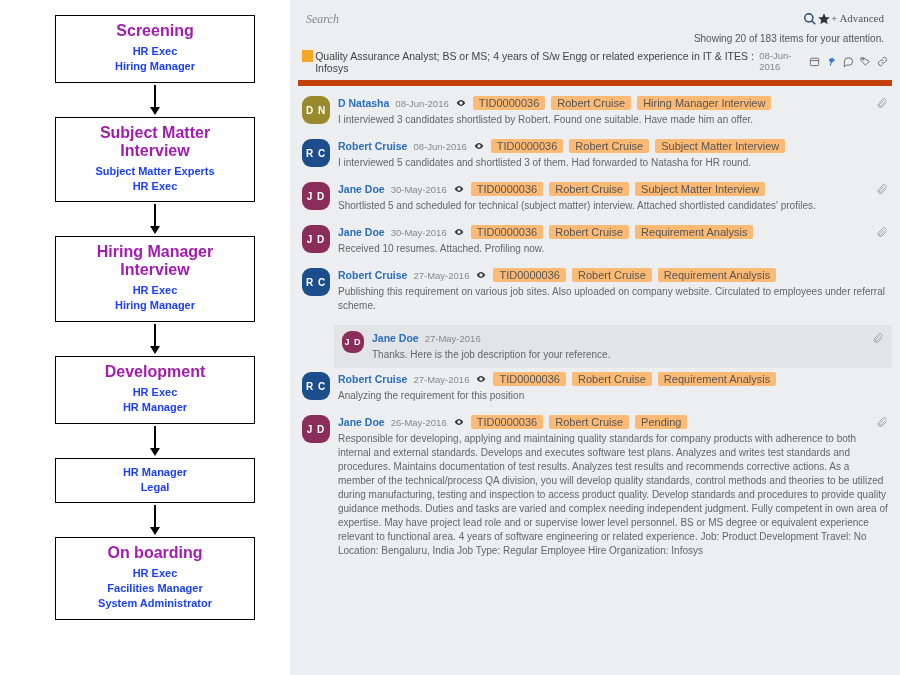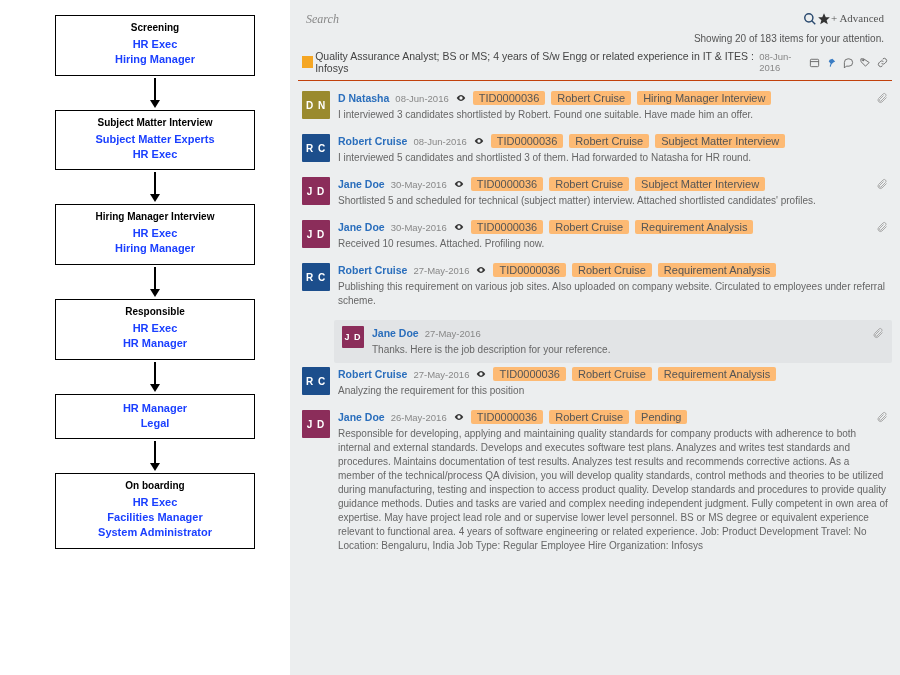--- a/index.html
+++ b/index.html
@@ -1,38 +1,38 @@
 <!DOCTYPE html>
 <html><head>
 <meta charset="utf-8">
 <style>
   * { box-sizing: border-box; margin: 0; padding: 0; }
   body { font-family: Arial, Helvetica, sans-serif; font-size: 11px; background: #fff; width: 900px; height: 675px; overflow: hidden; }
   .page { display: flex; width: 900px; height: 675px; }
   .flow-col { width: 290px; padding: 15px 30px 10px 50px; }
   .flow-box { border: 1.5px solid #000; padding: 6px 8px 8px 8px; text-align: center; width: 200px; margin: 0 auto; }
-  .flow-title { font-weight: bold; font-size: 10px; margin-bottom: 4px; color: #000000; }
+  .flow-title { font-weight: bold; font-size: 16px; margin-bottom: 4px; color: #a21caf; }
   .flow-roles { color: #1a3fff; font-weight: bold; font-size: 11px; line-height: 1.35; }
   .arrow { text-align: center; height: 34px; display: flex; flex-direction: column; align-items: center; justify-content: center; }
   .arrow-line { width: 1.5px; height: 22px; background: #000; }
   .arrow-head { width: 0; height: 0; border-left: 5px solid transparent; border-right: 5px solid transparent; border-top: 8px solid #000; }
 
   .app-col { flex: 1; background: #eceeef; padding: 6px 8px 8px 8px; display: flex; flex-direction: column; }
   .searchbar { display: flex; align-items: flex-start; padding: 6px 8px; font-family: Liberation Serif, serif; }
   .search-input { flex: 1; font-style: italic; color: #888; font-size: 12px; }
   .icon-sm { width: 14px; height: 14px; display: inline-flex; align-items: center; justify-content: center; color: #2b4a6f; }
   .adv { color: #555; font-size: 11px; }
   .status-row { display: flex; justify-content: flex-end; align-items: flex-start; gap: 6px; padding: 0 8px 4px 0; font-size: 10px; color: #555; }
-  .ticket-bar { display: flex; align-items: center; gap: 2px; padding: 2px 4px 6px 4px; font-size: 10.5px; color: #444; border-bottom: 1px solid #c2410c; }
+  .ticket-bar { display: flex; align-items: flex-start; gap: 2px; padding: 2px 4px 6px 4px; font-size: 10.5px; color: #444; border-bottom: 6px solid #c2410c; }
   .orange-sq { width: 12px; height: 12px; background: #f5a623; display: inline-block; }
   .toolbar-icons { margin-left: auto; display: flex; gap: 6px; align-items: center; }
 
   .feed { flex: 1; overflow: hidden; padding-top: 6px; }
   .post { display: flex; gap: 8px; padding: 4px 4px 8px 4px; }
-  .avatar { width: 28px; height: 28px; border-radius: 1px; color: #fff; font-weight: bold; font-size: 10px; display: flex; align-items: center; justify-content: center; flex-shrink: 0; letter-spacing: 1px; }
+  .avatar { width: 28px; height: 28px; border-radius: 9px; color: #fff; font-weight: bold; font-size: 10px; display: flex; align-items: center; justify-content: center; flex-shrink: 0; letter-spacing: 1px; }
   .post-body { flex: 1; }
   .post-head { display: flex; align-items: center; gap: 6px; flex-wrap: wrap; margin-bottom: 3px; }
   .author { color: #2a6ebc; font-weight: bold; font-size: 10.5px; }
   .date { color: #888; font-size: 9.5px; }
   .eye { color: #333; font-size: 10px; }
   .tag { background: #fdba74; color: #555; font-size: 11px; padding: 1px 6px; border-radius: 2px; }
   .post-text { color: #666; font-size: 10px; line-height: 1.4; }
   .attach { margin-left: auto; color: #aaa; font-size: 12px; }
   .reply { margin: 4px 0 0 36px; background: #e2e4e6; padding: 6px 8px; display: flex; gap: 8px; align-items: flex-start; border-radius: 2px; }
   .reply .avatar { width: 22px; height: 22px; font-size: 9px; }
@@ -62,21 +62,21 @@
       </div>
       <div class="flow-box">
         <div class="flow-title">Hiring Manager Interview</div>
         <div class="flow-roles">HR Exec<br>Hiring Manager</div>
       </div>
       <div class="arrow">
         <div class="arrow-line"></div>
         <div class="arrow-head"></div>
       </div>
       <div class="flow-box">
-        <div class="flow-title">Responsible</div>
+        <div class="flow-title">Development</div>
         <div class="flow-roles">HR Exec<br>HR Manager</div>
       </div>
       <div class="arrow">
         <div class="arrow-line"></div>
         <div class="arrow-head"></div>
       </div>
       <div class="flow-box">
         <div class="flow-roles">HR Manager<br>Legal</div>
       </div>
       <div class="arrow">

